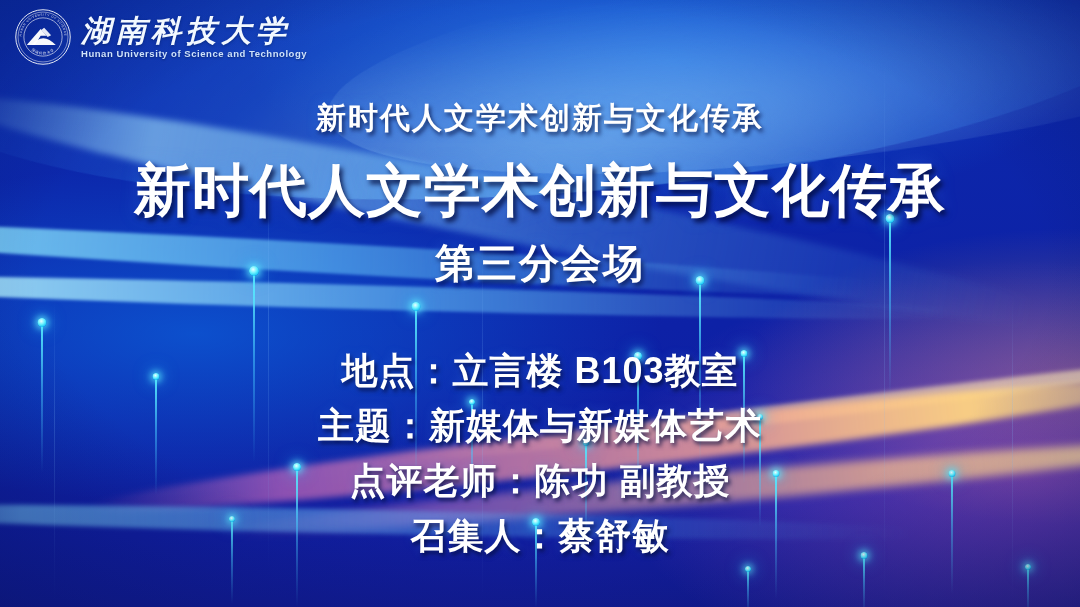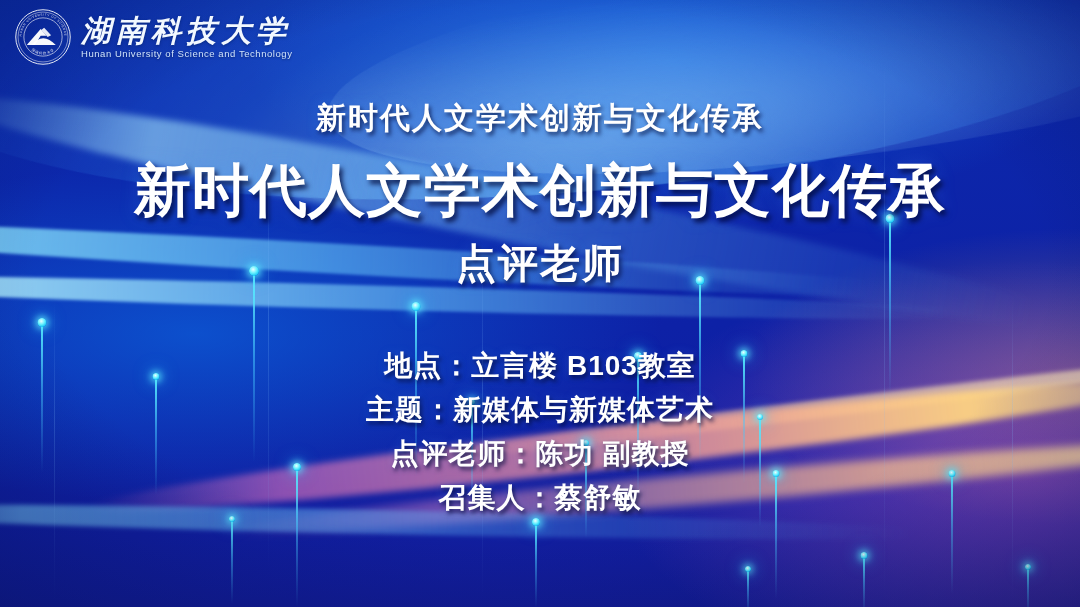--- a/index.html
+++ b/index.html
@@ -102,21 +102,21 @@
   .logo-words{display:flex;flex-direction:column;gap:1px;}
   .logo-cn{
     font-family:"Liberation Serif","DejaVu Serif",serif;
     font-size:30px;font-weight:700;font-style:italic;
     color:#f2f8ff;letter-spacing:5px;line-height:1.08;
     text-shadow:0 1px 3px rgba(0,30,90,.55);
     white-space:nowrap;
   }
   .logo-en{
     font-size:9.5px;color:#cfe2fb;letter-spacing:.55px;
-    white-space:nowrap;text-shadow:0 1px 2px rgba(0,25,80,.6);
+    white-space:nowrap;text-shadow:0 1px 2px rgba(0,25,80,.6);font-weight:bold;
   }
 
   
   .content{position:absolute;inset:0;display:flex;flex-direction:column;align-items:center;}
 
   .kicker{
     margin-top:98px;
     font-size:30px;font-weight:700;color:#ffffff;letter-spacing:2px;
     text-shadow:2px 3px 4px rgba(0,8,55,.75), 0 0 12px rgba(60,140,255,.35);
     white-space:nowrap;
@@ -132,21 +132,21 @@
     margin-top:6px;
     font-size:40px;font-weight:700;color:#ffffff;letter-spacing:2px;
     text-shadow:2px 3px 5px rgba(0,8,55,.78), 0 0 14px rgba(70,150,255,.3);
     white-space:nowrap;
   }
   .details{
     margin-top:56px;
     display:flex;flex-direction:column;align-items:center;gap:6px;
   }
   .details .line{
-    font-size:28px;font-weight:700;color:#ffffff;letter-spacing:1px;
+    font-size:36px;font-weight:700;color:#ffffff;letter-spacing:1px;
     text-shadow:2px 3px 4px rgba(0,8,55,.78), 0 0 10px rgba(70,150,255,.25);
     white-space:nowrap;
   }
 </style>
 </head>
 <body>
 
 <div class="stage">
 
   <div class="ribbon rb-top"></div>
@@ -271,21 +271,21 @@
     </div>
     <div class="logo-words">
       <div class="logo-cn">湖南科技大学</div>
       <div class="logo-en">Hunan University of Science and Technology</div>
     </div>
   </div>
 
   <div class="content">
     <div class="kicker">新时代人文学术创新与文化传承</div>
     <div class="headline">新时代人文学术创新与文化传承</div>
-    <div class="subhead">点评老师</div>
+    <div class="subhead">第三分会场</div>
 
     <div class="details" id="details-list">
         <div class="line">地点：立言楼 B103教室</div>
         <div class="line">主题：新媒体与新媒体艺术</div>
         <div class="line">点评老师：陈功 副教授</div>
         <div class="line">召集人：蔡舒敏</div>
       </div>
   </div>
 </div>
 

